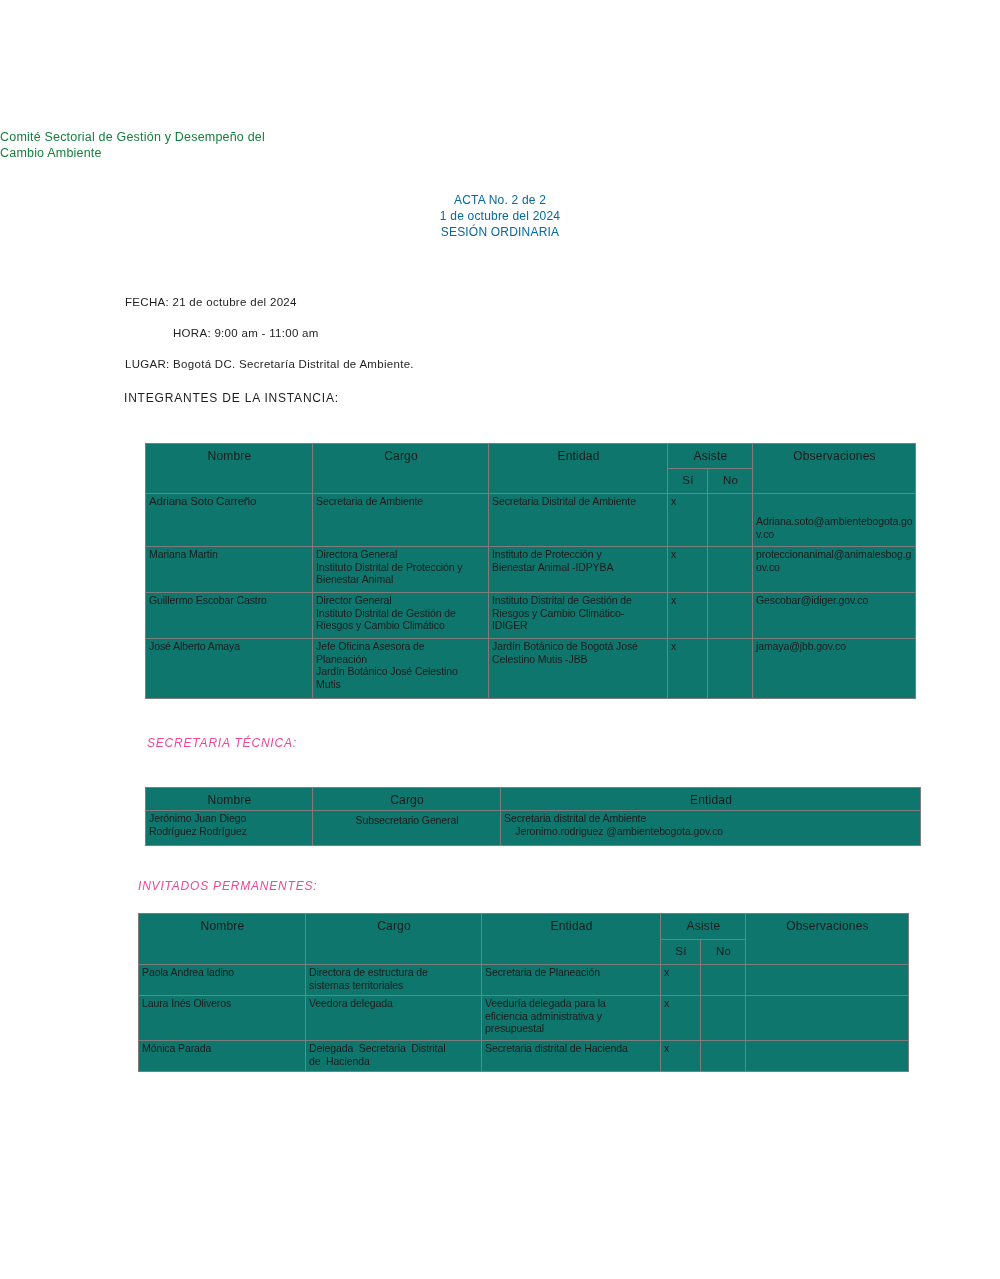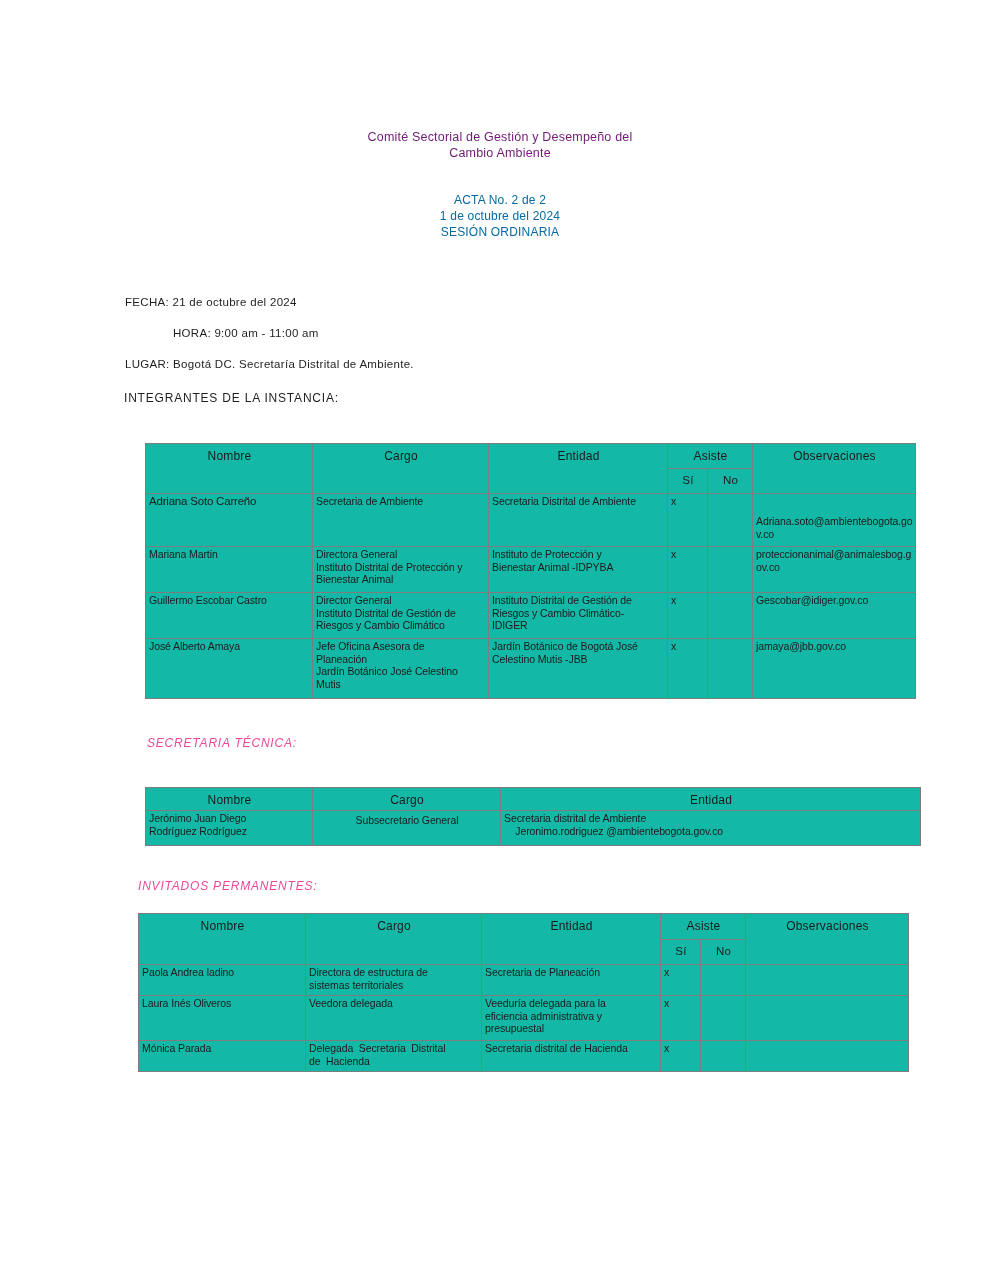--- a/index.html
+++ b/index.html
@@ -5,32 +5,32 @@
   html,body{margin:0;padding:0;background:#ffffff;}
   .page{
     position:relative;
     width:1000px;height:1279px;
     background:#ffffff;
     font-family:"Liberation Sans","DejaVu Sans",sans-serif;
     color:#1b1b1b;
     overflow:hidden;
   }
   .abs{position:absolute;}
-  .doc-title{top:129px;left:0;width:1000px;text-align:center;font-size:12.5px;line-height:16px;letter-spacing:0.2px;color:#701a75;}
+  .doc-title{top:129px;left:0;width:1000px;text-align:left;font-size:12.5px;line-height:16px;letter-spacing:0.2px;color:#15803d;}
   .acta-block{top:192px;left:0;width:1000px;text-align:center;font-size:12px;line-height:16px;letter-spacing:0.2px;color:#0369a1;}
   .meta-line{left:125px;font-size:11.5px;letter-spacing:0.3px;color:#1f1f1f;}
   .m-fecha{top:296px;}
   .m-hora{top:327px;margin-left:48px;}
   .m-lugar{top:358px;}
   .m-integrantes{top:391px;left:124px;font-size:12px;letter-spacing:0.8px;}
   .section-heading{font-size:12px;letter-spacing:0.8px;color:#ec4899;font-style:italic;}
   .sh-secretaria{top:736px;left:147px;}
   .sh-invitados{top:879px;left:138px;}
 
-  table{border-collapse:collapse;table-layout:fixed;background:#14b8a6;}
+  table{border-collapse:collapse;table-layout:fixed;background:#0f766e;}
   .tbl{position:absolute;}
   .tbl-members{top:443px;left:145px;}
   .tbl-secretaria{top:787px;left:145px;}
   .tbl-invitados{top:913px;left:138px;}
 
   th,td{
     border:1px solid #7d7d7d;
     vertical-align:top;
     padding:1px 2px 1px 3px;
     font-size:10.5px;

